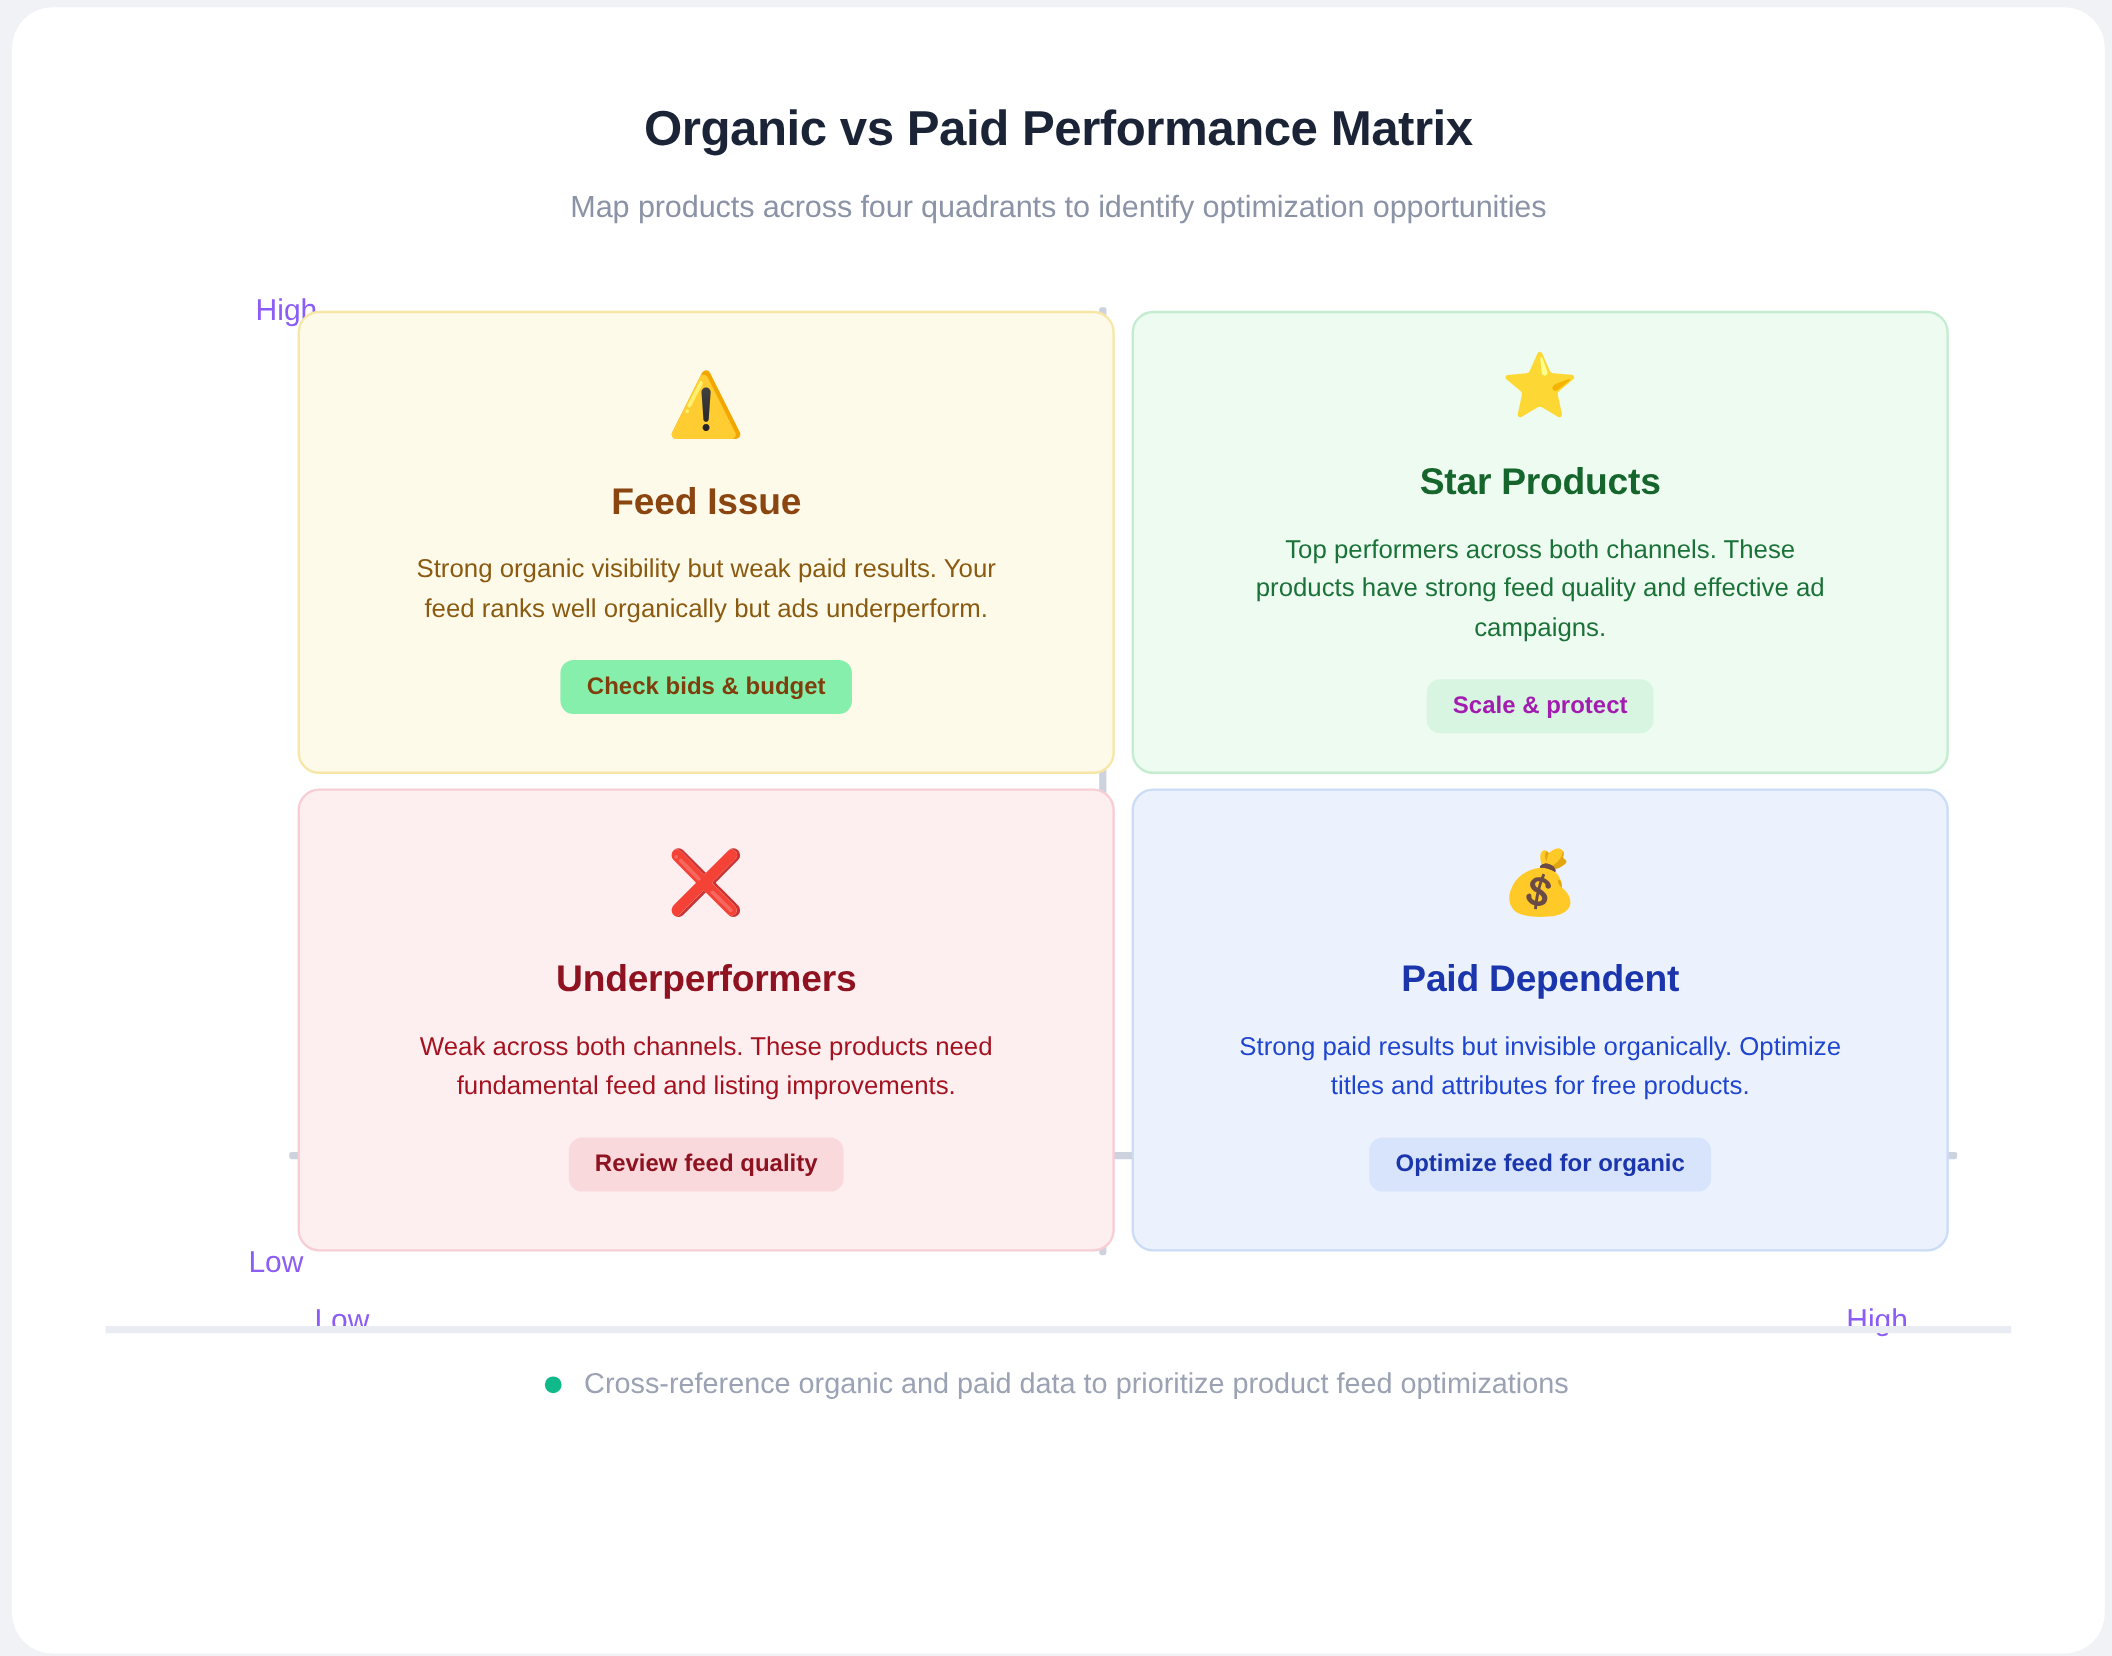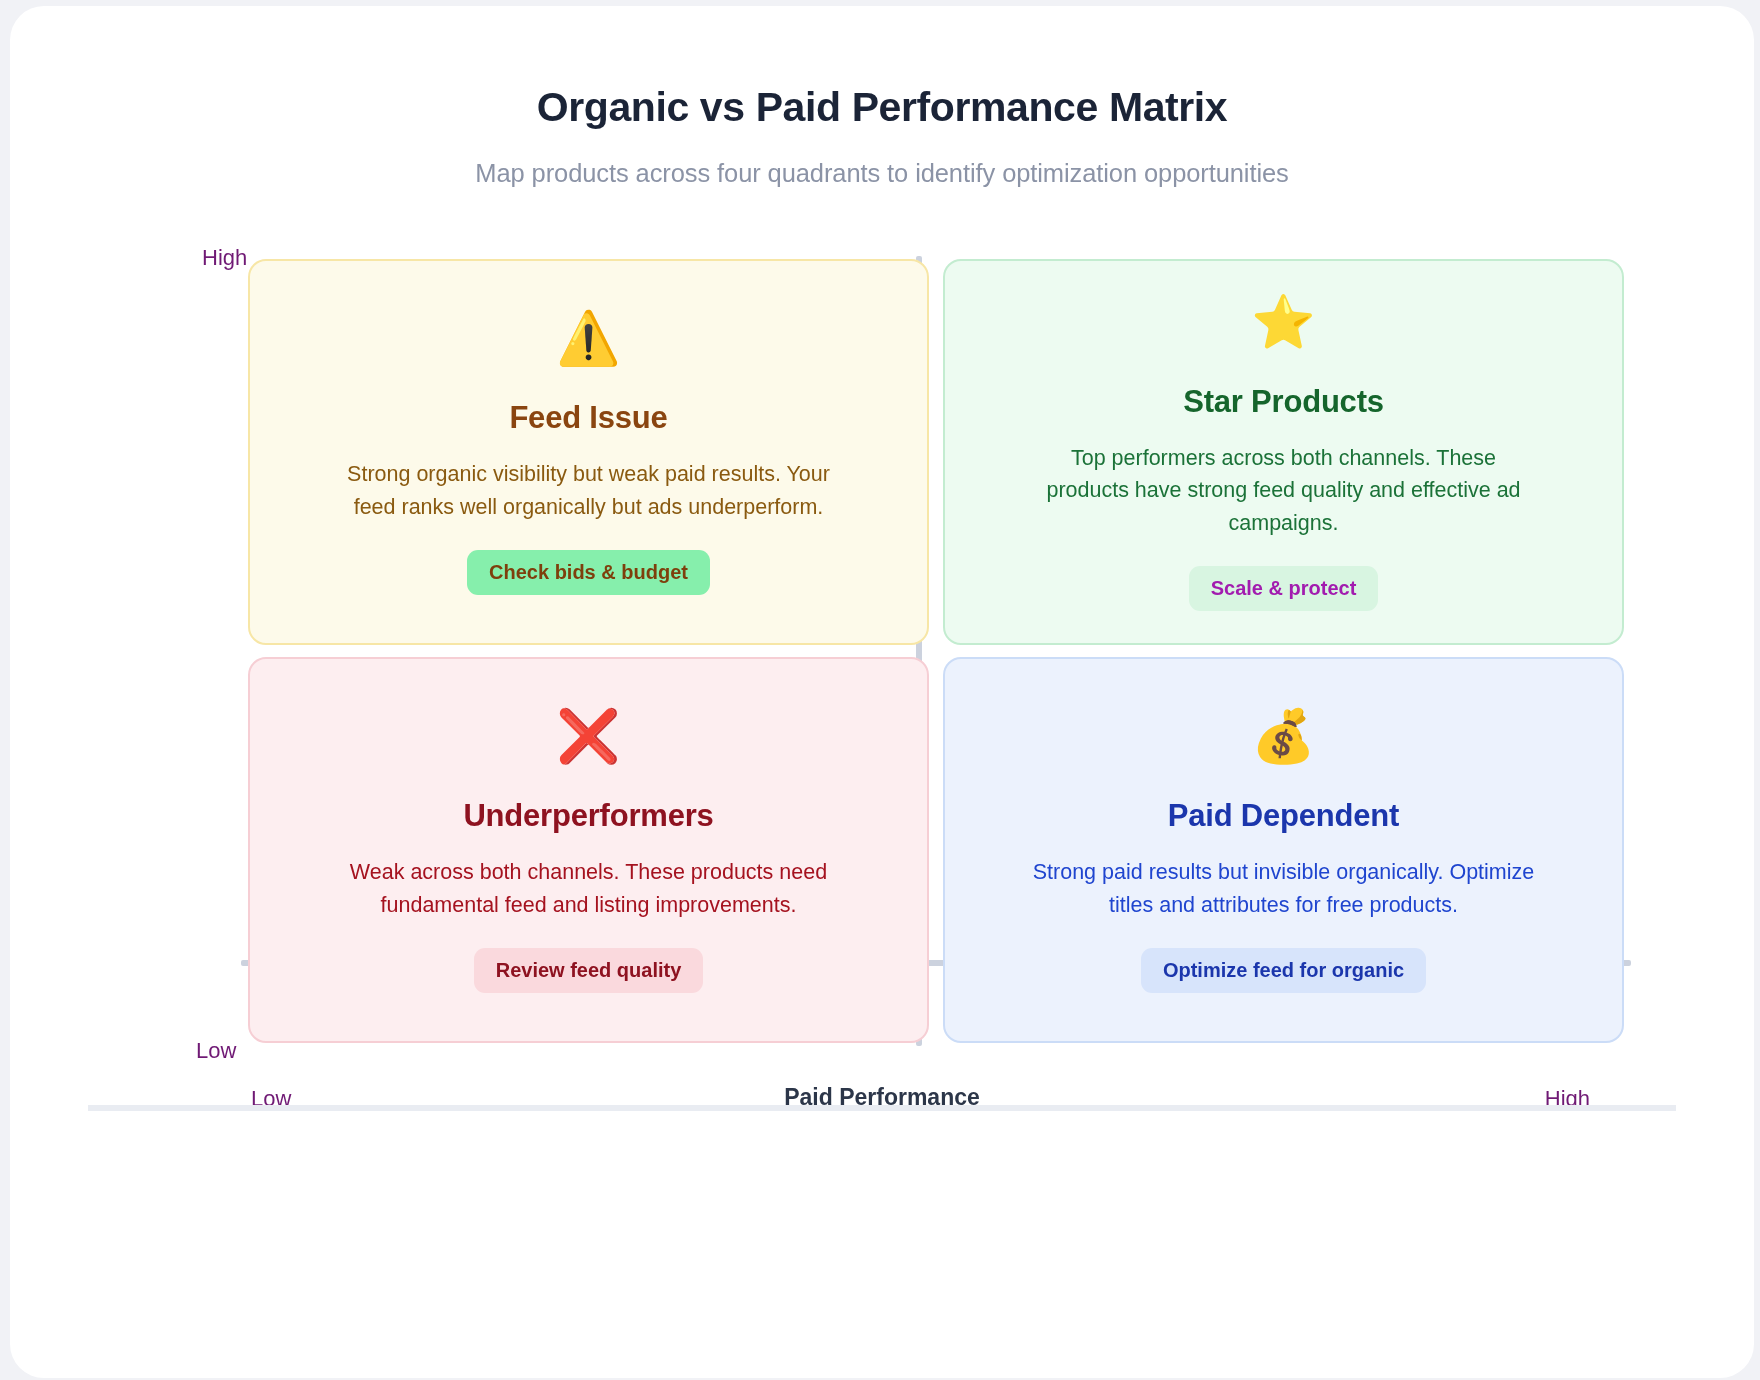--- a/index.html
+++ b/index.html
@@ -42,24 +42,25 @@
 
   
   .matrix-wrap {
     position: relative;
     margin: 44px 0 0 0;
     height: 860px;
   }
 
   .axis-label {
     position: absolute;
-    font-size: 22px;
-    color: #701a75;
+    font-size: 25px;
+    color: #8b5cf6;
     font-weight: 400;
     white-space: nowrap;
+    margin-left: 11px;
   }
   .axis-y-high { left: 186px; top: 4px; }
   .axis-y-low  { left: 180px; top: 797px; }
   .axis-x-low  { left: 235px; top: 845px; }
   .axis-x-high { right: 158px; top: 845px; }
 
   .axis-x-title {
     position: absolute;
     left: 0; right: 0;
     top: 843px;
@@ -211,21 +212,20 @@
     <div class="page-title">Organic vs Paid Performance Matrix</div>
     <div class="page-subtitle">Map products across four quadrants to identify optimization opportunities</div>
   </div>
 
   <div class="matrix-wrap">
 
     <div class="axis-label axis-y-high">High</div>
     <div class="axis-label axis-y-low">Low</div>
     <div class="axis-label axis-x-low">Low</div>
     <div class="axis-label axis-x-high">High</div>
-    <div class="axis-x-title">Paid Performance</div>
 
     <div class="divider-v"></div>
     <div class="divider-h"></div>
     <div class="axis-y-mid">Mid</div>
 
     <div class="quad-grid">
 
       <div class="quad q-feed">
         <div class="quad-icon">⚠️</div>
         <div class="quad-title">Feed Issue</div>
@@ -252,14 +252,18 @@
         <div class="quad-title">Paid Dependent</div>
         <div class="quad-desc">Strong paid results but invisible organically. Optimize titles and attributes for free products.</div>
         <div class="quad-badge">Optimize feed for organic</div>
       </div>
 
     </div>
   </div>
 
   <div class="footer-rule"></div>
 
+  <div class="footer-note">
+    <span class="footer-dot"></span>
+    <span class="footer-text">Cross-reference organic and paid data to prioritize product feed optimizations</span>
+  </div>
 
 </div>
 
 </body></html>

